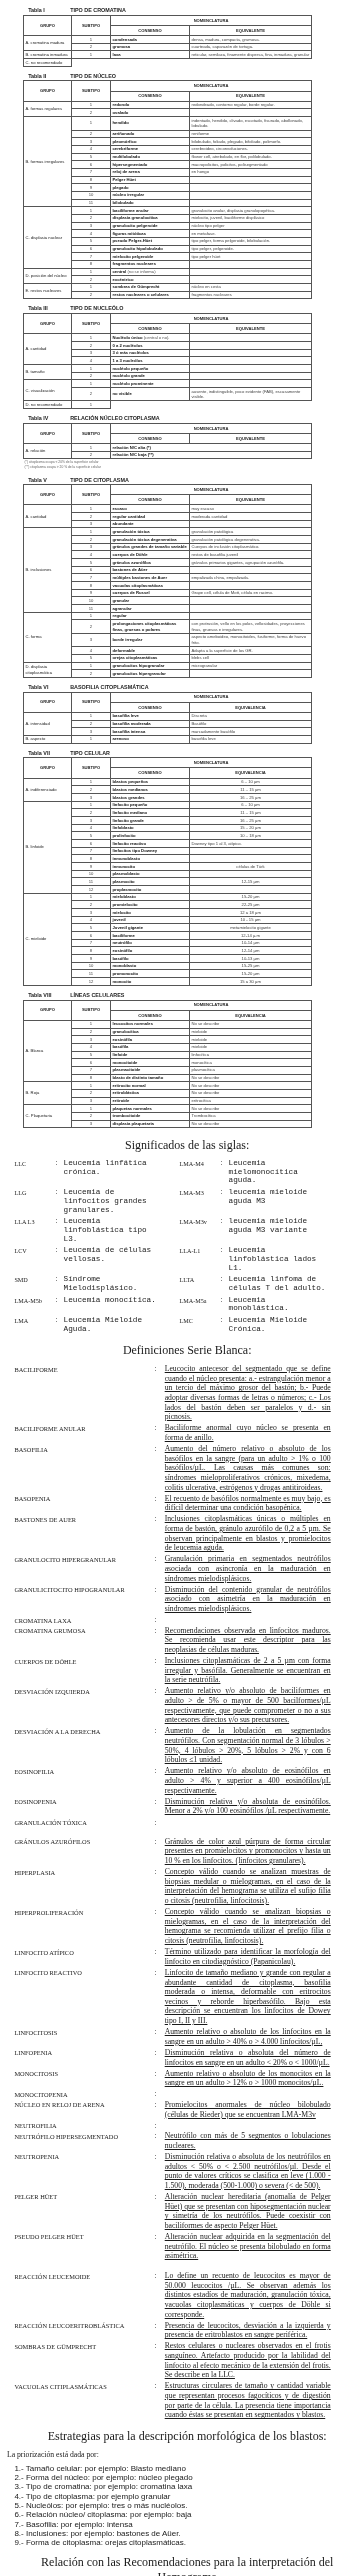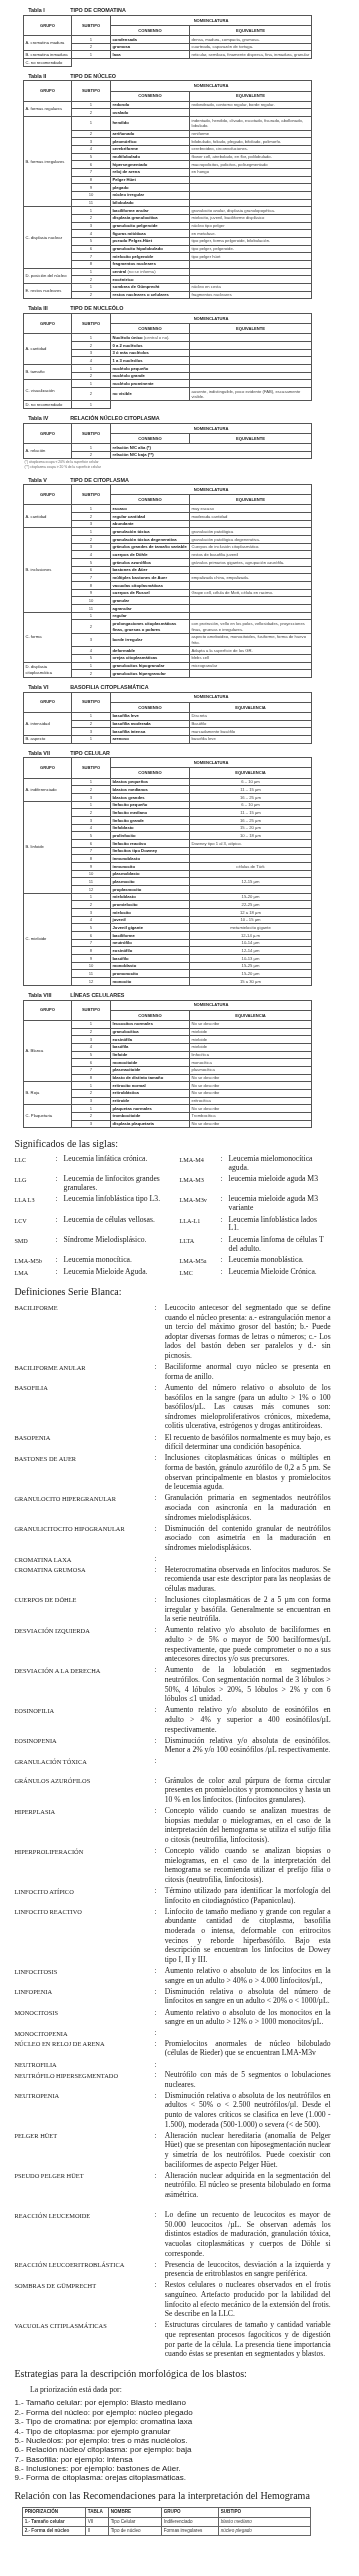--- a/index.html
+++ b/index.html
@@ -14,33 +14,33 @@
   table.nom td.sub { text-align: center; color: #444; }
   table.nom td.cons { font-weight: bold; color: #111; }
   table.nom td.cons .lite { font-weight: normal; color: #555; }
   table.nom td.eq { color: #444; }
   table.nom td.eq.center { text-align: center; }
   table.nom td.grp { color: #222; }
   col.c-grp { width: 48px; }
   col.c-sub { width: 39px; }
   col.c-cons { width: 79px; }
   .note { font-size: 3.3px; color: #666; margin: 1px 0 0 1.5px; line-height: 1.5; }
-  .sec-heading { font-family: "Liberation Serif", serif; font-size: 10px; margin: 9.3px 0 6.2px 14.4px; }
+  .sec-heading { font-family: "Liberation Serif", serif; font-size: 12px; margin: 9.3px 0 6.2px 14.4px; text-align: center; }
   .siglas { margin-left: 14.4px; width: 330px; display: grid; grid-template-columns: 165px 165px; row-gap: 2.6px; font-family: "Liberation Serif", serif; }
   .sigla { display: flex; align-items: flex-start; }
   .sigla .abbr { width: 41px; font-size: 6.2px; padding-top: 1px; }
   .sigla .colon { width: 8.2px; font-size: 7.2px; }
-  .sigla .desc { width: 98px; font-size: 7.7px; line-height: 1.15; }
+  .sigla .desc { width: 98px; font-size: 7.7px; line-height: 1.15; font-family: Liberation Mono, monospace; }
   .defs { margin-left: 14.4px; width: 319px; font-family: "Liberation Serif", serif; }
   .def { display: flex; align-items: flex-start; margin-bottom: 1.5px; }
   .def .term { width: 140px; font-size: 6.4px; padding-top: 1.5px; }
   .def .colon { width: 10.3px; font-size: 7.2px; padding-top: 1px; }
-  .def .text { width: 166px; font-size: 7.7px; line-height: 1.25; text-align: justify; }
+  .def .text { width: 166px; font-size: 7.7px; line-height: 1.25; text-align: justify; text-decoration: underline; }
   .def.gap { margin-top: 10.3px; }
-  .plain { font-family: "Liberation Serif", serif; font-size: 7.7px; margin-left: 30px; }
+  .plain { font-family: "Liberation Serif", serif; font-size: 7.7px; margin-left: 7px; }
   .prio-list { font-family: Liberation Sans, sans-serif; font-size: 8px; margin: 4.1px 0 7.2px 14.4px; line-height: 1.17; }
   table.rel { border-collapse: collapse; margin: 6.2px 0 0 21.6px; width: 289px; font-size: 4.6px; table-layout: fixed; }
   table.rel td, table.rel th { border: 0.5px solid #666; padding: 1px 2.1px; vertical-align: top; line-height: 1.4; }
   table.rel th { text-align: left; font-weight: bold; }
   table.rel td.p { font-weight: bold; }
   table.rel td.it { font-style: italic; color: #444; }
   table.rel td { color: #333; }
 </style>
 </head>
 <body>
@@ -930,21 +930,21 @@
         <span class="colon">:</span>
         <span class="text">Disminución del contenido granular de neutrófilos asociado con asimetría en la maduración en síndromes mielodisplásicos.</span>
       </div>
       <div class="def">
         <span class="term">CROMATINA LAXA</span>
         <span class="colon">:</span>
       </div>
       <div class="def">
         <span class="term">CROMATINA GRUMOSA</span>
         <span class="colon">:</span>
-        <span class="text">Heterocromatina observada en linfocitos maduros. Se recomienda usar este descriptor para las neoplasias de células maduras.</span>
+        <span class="text">Recomendaciones observada en linfocitos maduros. Se recomienda usar este descriptor para las neoplasias de células maduras.</span>
       </div>
       <div class="def">
         <span class="term">CUERPOS DE DÖHLE</span>
         <span class="colon">:</span>
         <span class="text">Inclusiones citoplasmáticas de 2 a 5 µm con forma irregular y basófila. Generalmente se encuentran en la serie neutrófila.</span>
       </div>
       <div class="def">
         <span class="term">DESVIACIÓN IZQUIERDA</span>
         <span class="colon">:</span>
         <span class="text">Aumento relativo y/o absoluto de baciliformes en adulto &gt; de 5% o mayor de 500 bacilformes/µL respectivamente, que puede comprometer o no a sus antecesores directos y/o sus precursores.</span>

